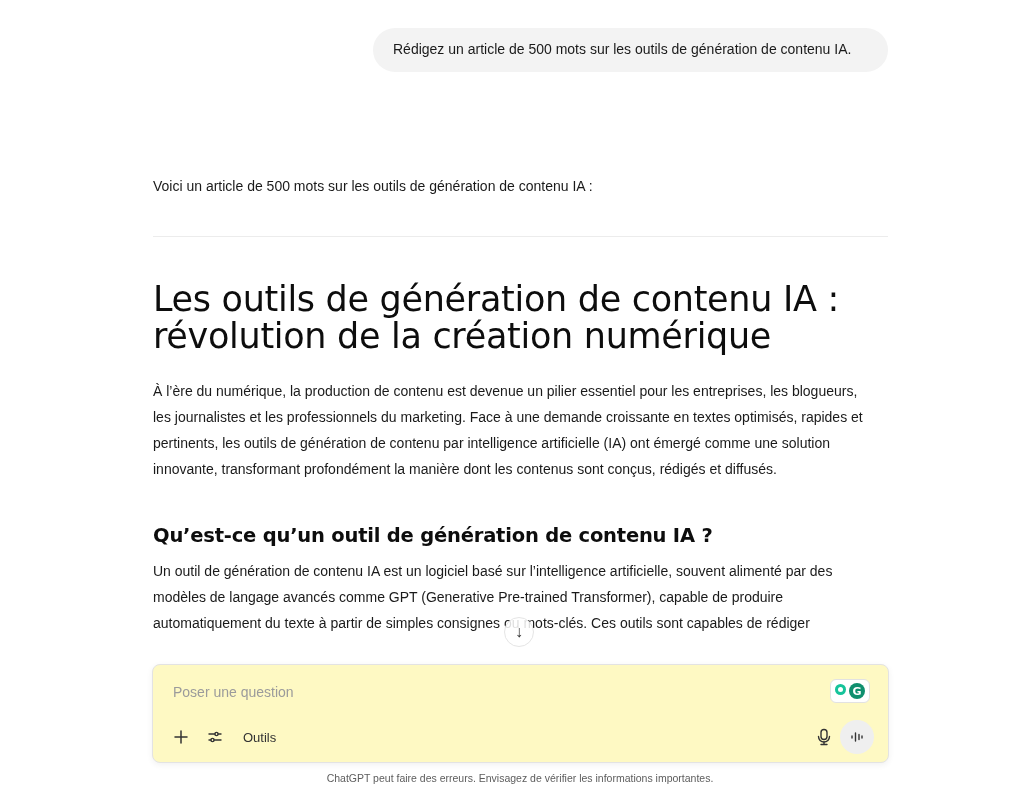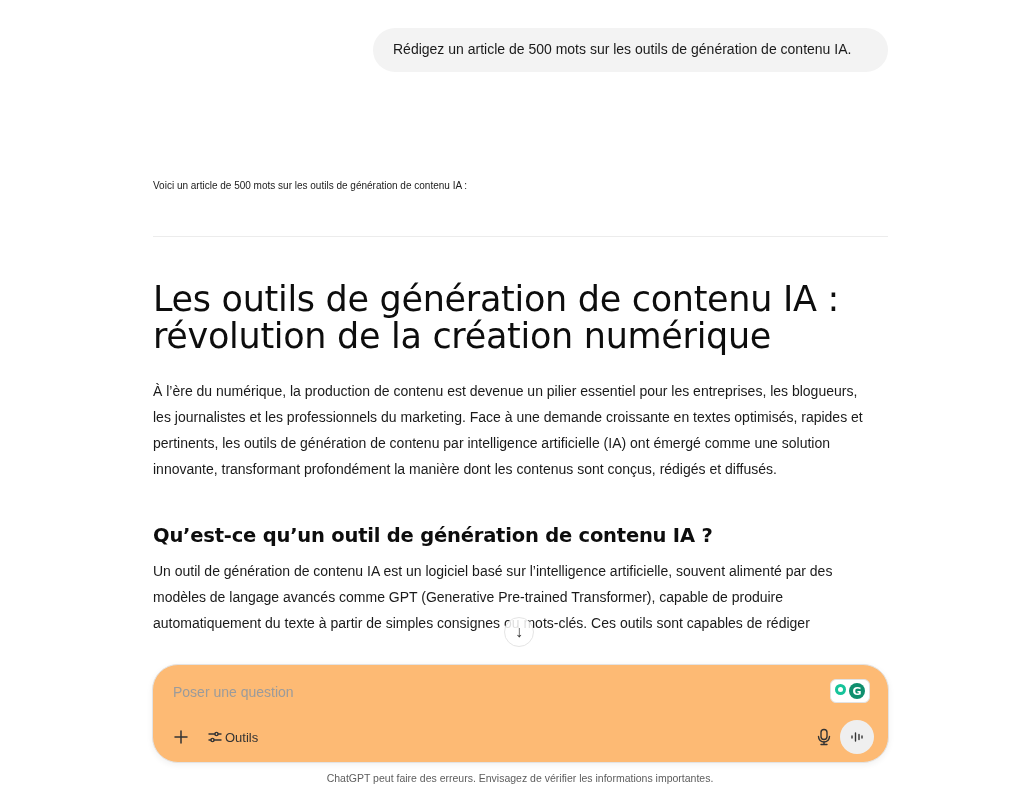--- a/index.html
+++ b/index.html
@@ -19,21 +19,21 @@
       background: #f3f3f3;
       border-radius: 22px;
       padding: 10px 20px 11px 20px;
       font-size: 14px;
       line-height: 23px;
       color: #1a1a1a;
     }
 
     
     .assistant { position: absolute; top: 176px; left: 153px; width: 735px; }
-    .intro { font-size: 10px; line-height: 20px; color: #1a1a1a; }
+    .intro { font-size: 14px; line-height: 20px; color: #1a1a1a; }
     .divider { margin-top: 40px; height: 1px; background: #ececec; width: 735px; }
     .h1 {
       margin-top: 44px;
       font-family: "DejaVu Sans", sans-serif;
       font-size: 35px;
       line-height: 37px;
       font-weight: 500;
       color: #0d0d0d;
       letter-spacing: -0.3px;
     }
@@ -72,23 +72,23 @@
     .composer-bg {
       position: absolute; left: 0; top: 660px; width: 1024px; height: 133px;
       background: #ffffff;
     }
 
     
     .composer {
       position: absolute;
       left: 152px; top: 664px;
       width: 737px; height: 99px;
-      border-radius: 26px;
+      border-radius: 8px;
       border: 1px solid #e3e3e3;
-      background: #fdba74;
+      background: #fef9c3;
       box-shadow: 0 2px 6px rgba(0,0,0,0.06);
     }
     .composer-input {
       position: absolute; left: 20px; top: 17px;
       width: 640px; height: 20px;
       border: none; outline: none;
       font-family: "Liberation Sans", sans-serif;
       font-size: 14px;
       color: #1a1a1a;
       background: transparent;
@@ -121,21 +121,21 @@
     .tool-row {
       position: absolute; left: 16px; top: 58px;
       display: flex; align-items: center; gap: 10px;
     }
     .plus-btn {
       width: 24px; height: 24px;
       display: flex; align-items: center; justify-content: center;
       font-size: 22px; color: #333; font-weight: 300;
     }
     .tools-btn {
-      display: flex; align-items: center; gap: 2px;
+      display: flex; align-items: center; gap: 20px;
       font-size: 13px; color: #333;
       height: 28px; padding: 0 4px;
     }
     .mic-btn {
       position: absolute; right: 52px; top: 60px;
       width: 24px; height: 24px;
       display: flex; align-items: center; justify-content: center;
     }
     .voice-btn {
       position: absolute; right: 14px; top: 55px;

